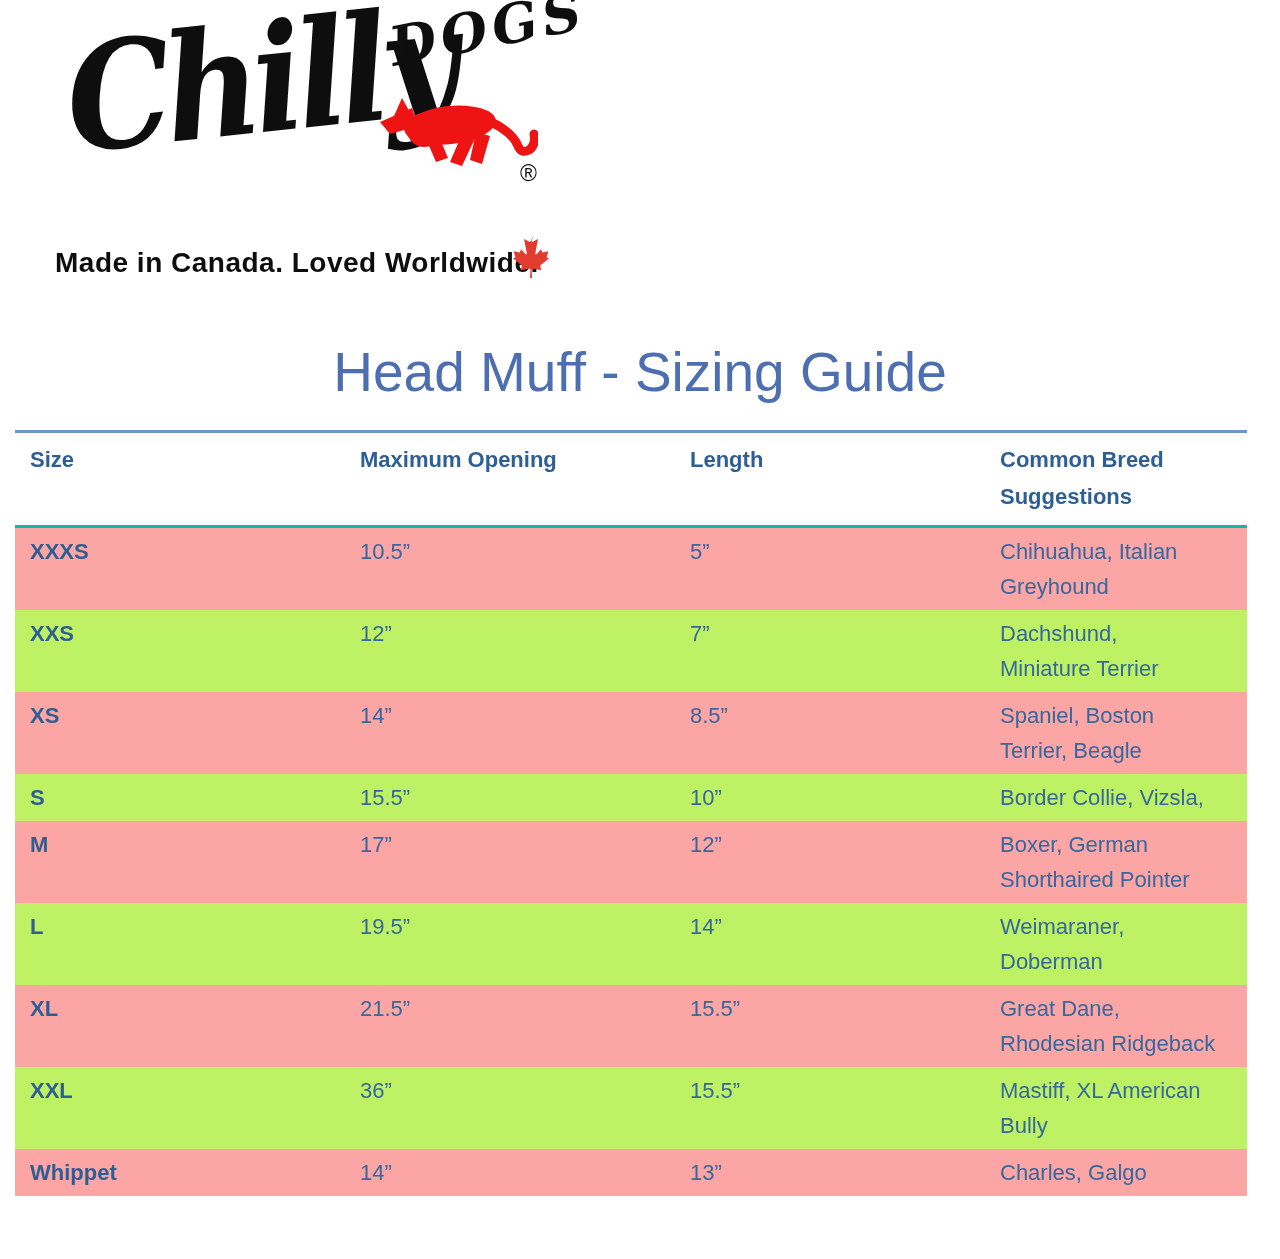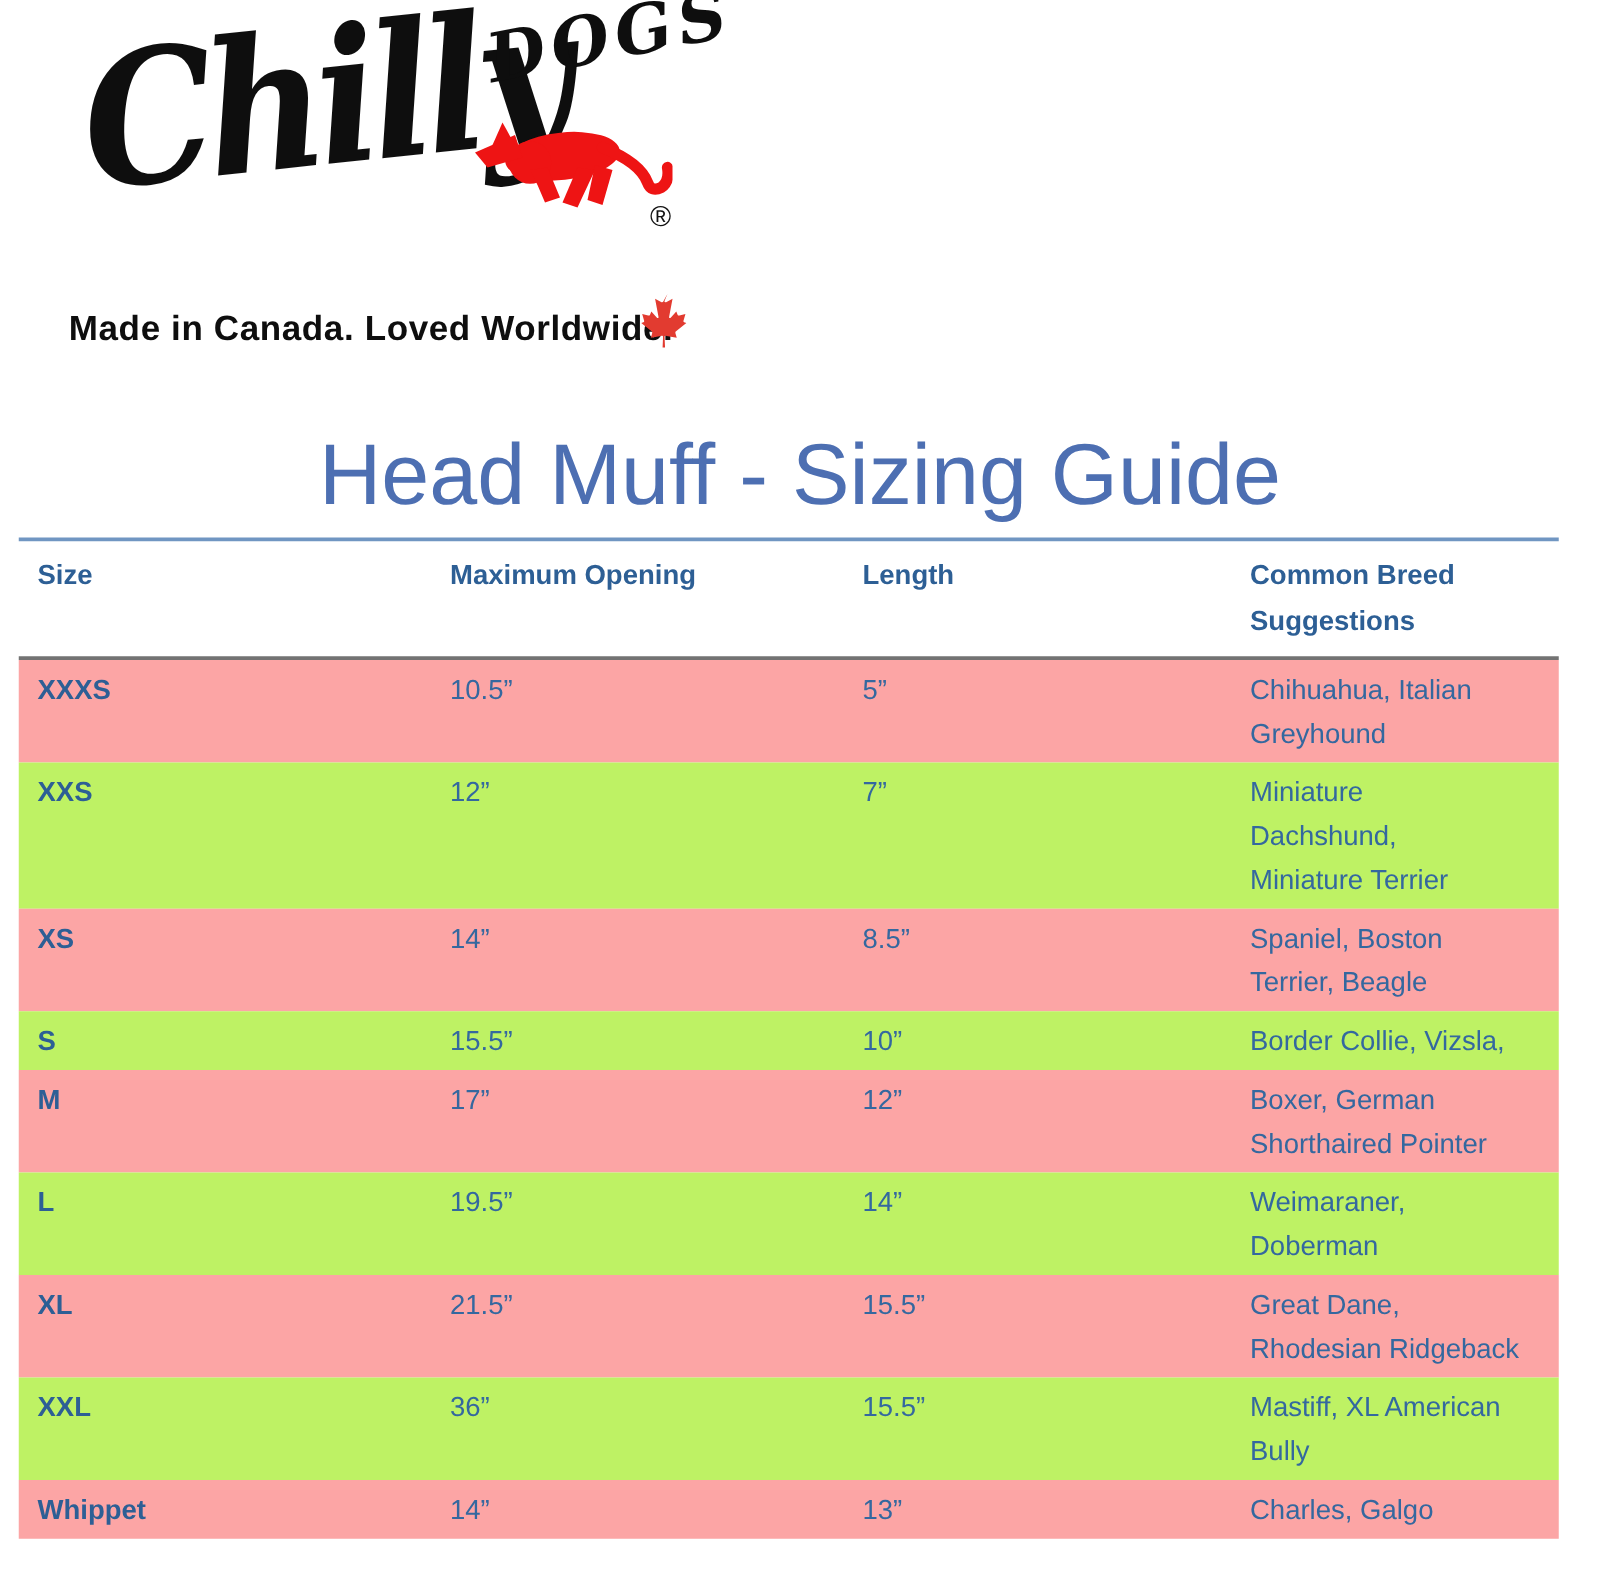--- a/index.html
+++ b/index.html
@@ -32,33 +32,33 @@
   .tagline {
     position:absolute; left:55px; top:247px;
     font-size:28px; font-weight:700; color:#0e0e0e; letter-spacing:0.5px;
     white-space:nowrap;
   }
   .leaf-svg { position:absolute; left:510px; top:233px; }
 
   
   .page-title {
     position:absolute; left:0; top:340px; width:1280px;
-    text-align:center; font-size:69px; color:#4d6fb2;
+    text-align:center; font-size:55px; color:#4d6fb2;
     letter-spacing:0px;
   }
 
   
   .sizing-table {
     position:absolute; left:15px; top:430px; width:1232px;
     border-top:3px solid #7096c2;
     font-size:22px;
   }
   .thead {
     display:grid; grid-template-columns:330px 330px 310px 262px;
-    border-bottom:3px solid #737373;
+    border-bottom:3px solid #14b8a6;
     color:#2d5f95; font-weight:700;
     padding:8px 0 10px 0; line-height:37px;
   }
   .thead > div { padding-left:15px; padding-right:10px; }
   .tbody .trow {
     display:grid; grid-template-columns:330px 330px 310px 262px;
     line-height:35px; padding:0;
   }
   .trow.shade { background:#fca5a5; }
   .trow.plain { background:#bef264; }
@@ -118,21 +118,20 @@
           <div>Chihuahua, Italian</div>
           <div>Greyhound</div>
         </div>
   </div>
 
   <div class="trow plain">
     <div class="size-col">XXS</div>
     <div class="val-col">12”</div>
     <div class="val-col">7”</div>
     <div class="breed-col">
-          <div>Miniature</div>
           <div>Dachshund,</div>
           <div>Miniature Terrier</div>
         </div>
   </div>
 
   <div class="trow shade">
     <div class="size-col">XS</div>
     <div class="val-col">14”</div>
     <div class="val-col">8.5”</div>
     <div class="breed-col">

